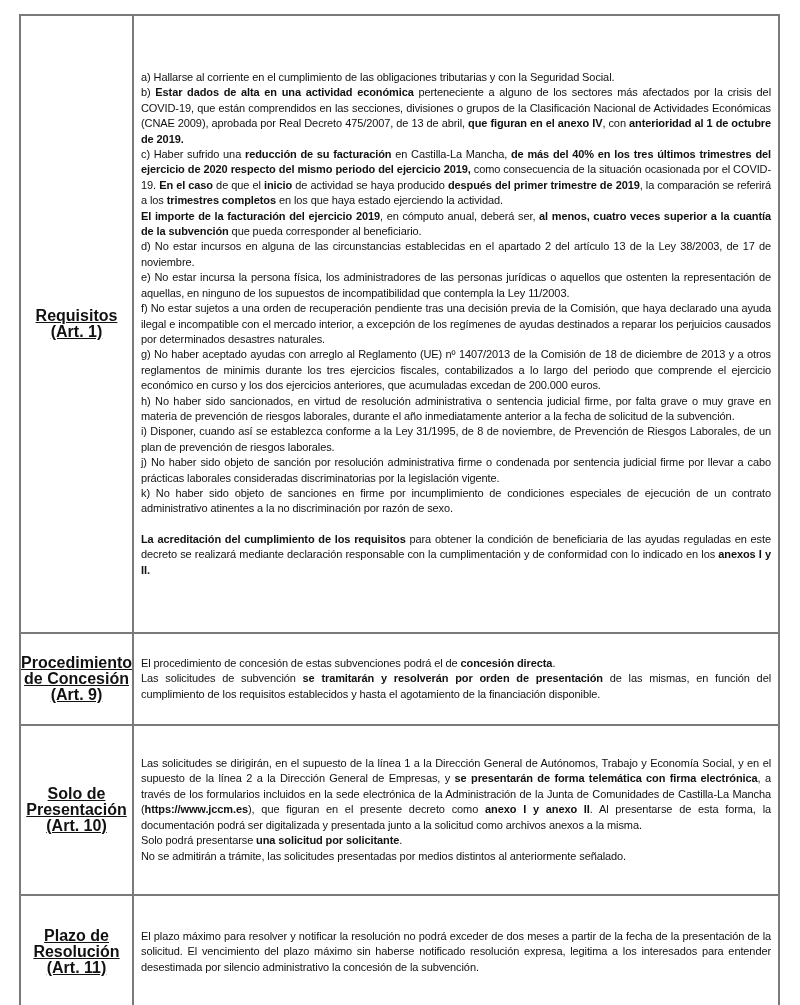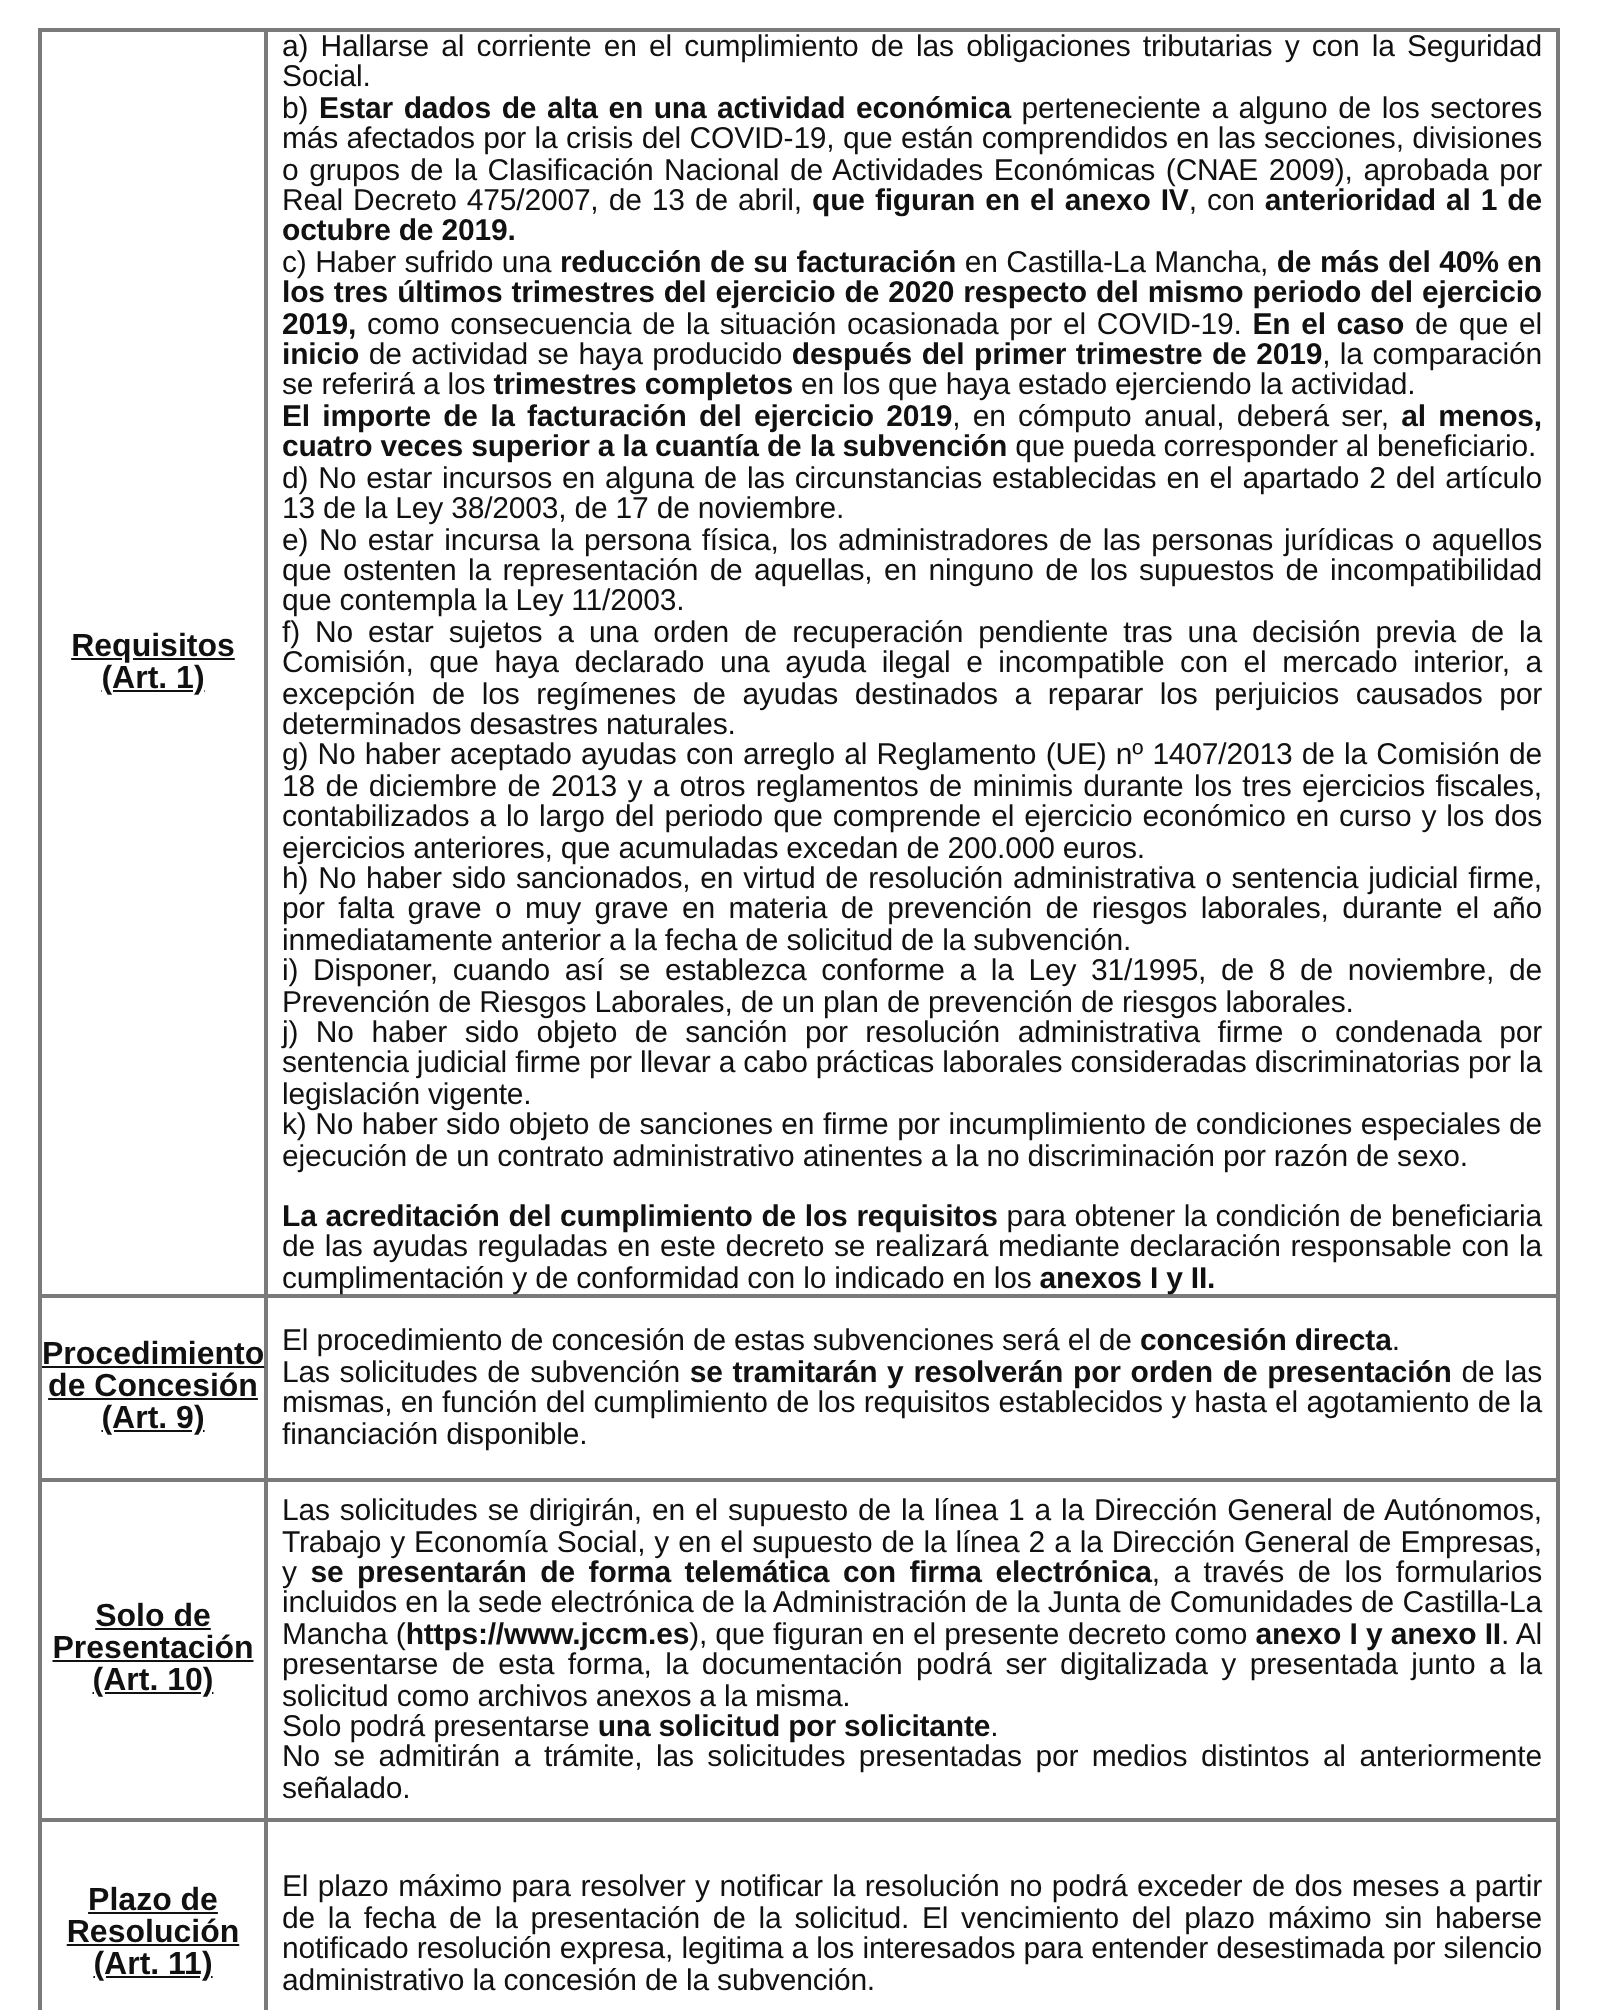--- a/index.html
+++ b/index.html
@@ -33,21 +33,21 @@
       font-weight: bold;
       font-size: 16px;
       line-height: 16px;
     }
     .label-cell span {
       text-decoration: underline;
       display: block;
     }
     .content-cell {
       padding: 0 7px 0 7px !important;
-      font-size: 15px;
+      font-size: 11px;
       line-height: 15.4px;
       text-align: justify;
       letter-spacing: -0.1px;
     }
     .content-cell p {
       margin: 0;
     }
     .content-cell b {
       font-weight: bold;
     }
@@ -86,21 +86,21 @@
           <p><b>La acreditación del cumplimiento de los requisitos</b><span> para obtener la condición de beneficiaria de las ayudas reguladas en este decreto se realizará mediante declaración responsable con la cumplimentación y de conformidad con lo indicado en los </span><b>anexos I y II.</b></p>
         </td>
     </tr>
     <tr class="row-procedimiento">
       <td class="label-cell">
           <span>Procedimiento</span>
           <span>de Concesión</span>
           <span>(Art. 9)</span>
         </td>
       <td class="content-cell">
-          <p><span>El procedimiento de concesión de estas subvenciones será el de </span><b>concesión directa</b><span>.</span></p>
+          <p><span>El procedimiento de concesión de estas subvenciones podrá el de </span><b>concesión directa</b><span>.</span></p>
           <p><span>Las solicitudes de subvención </span><b>se tramitarán y resolverán por orden de presentación</b><span> de las mismas, en función del cumplimiento de los requisitos establecidos y hasta el agotamiento de la financiación disponible.</span></p>
         </td>
     </tr>
     <tr class="row-forma">
       <td class="label-cell">
           <span>Solo de</span>
           <span>Presentación</span>
           <span>(Art. 10)</span>
         </td>
       <td class="content-cell">

